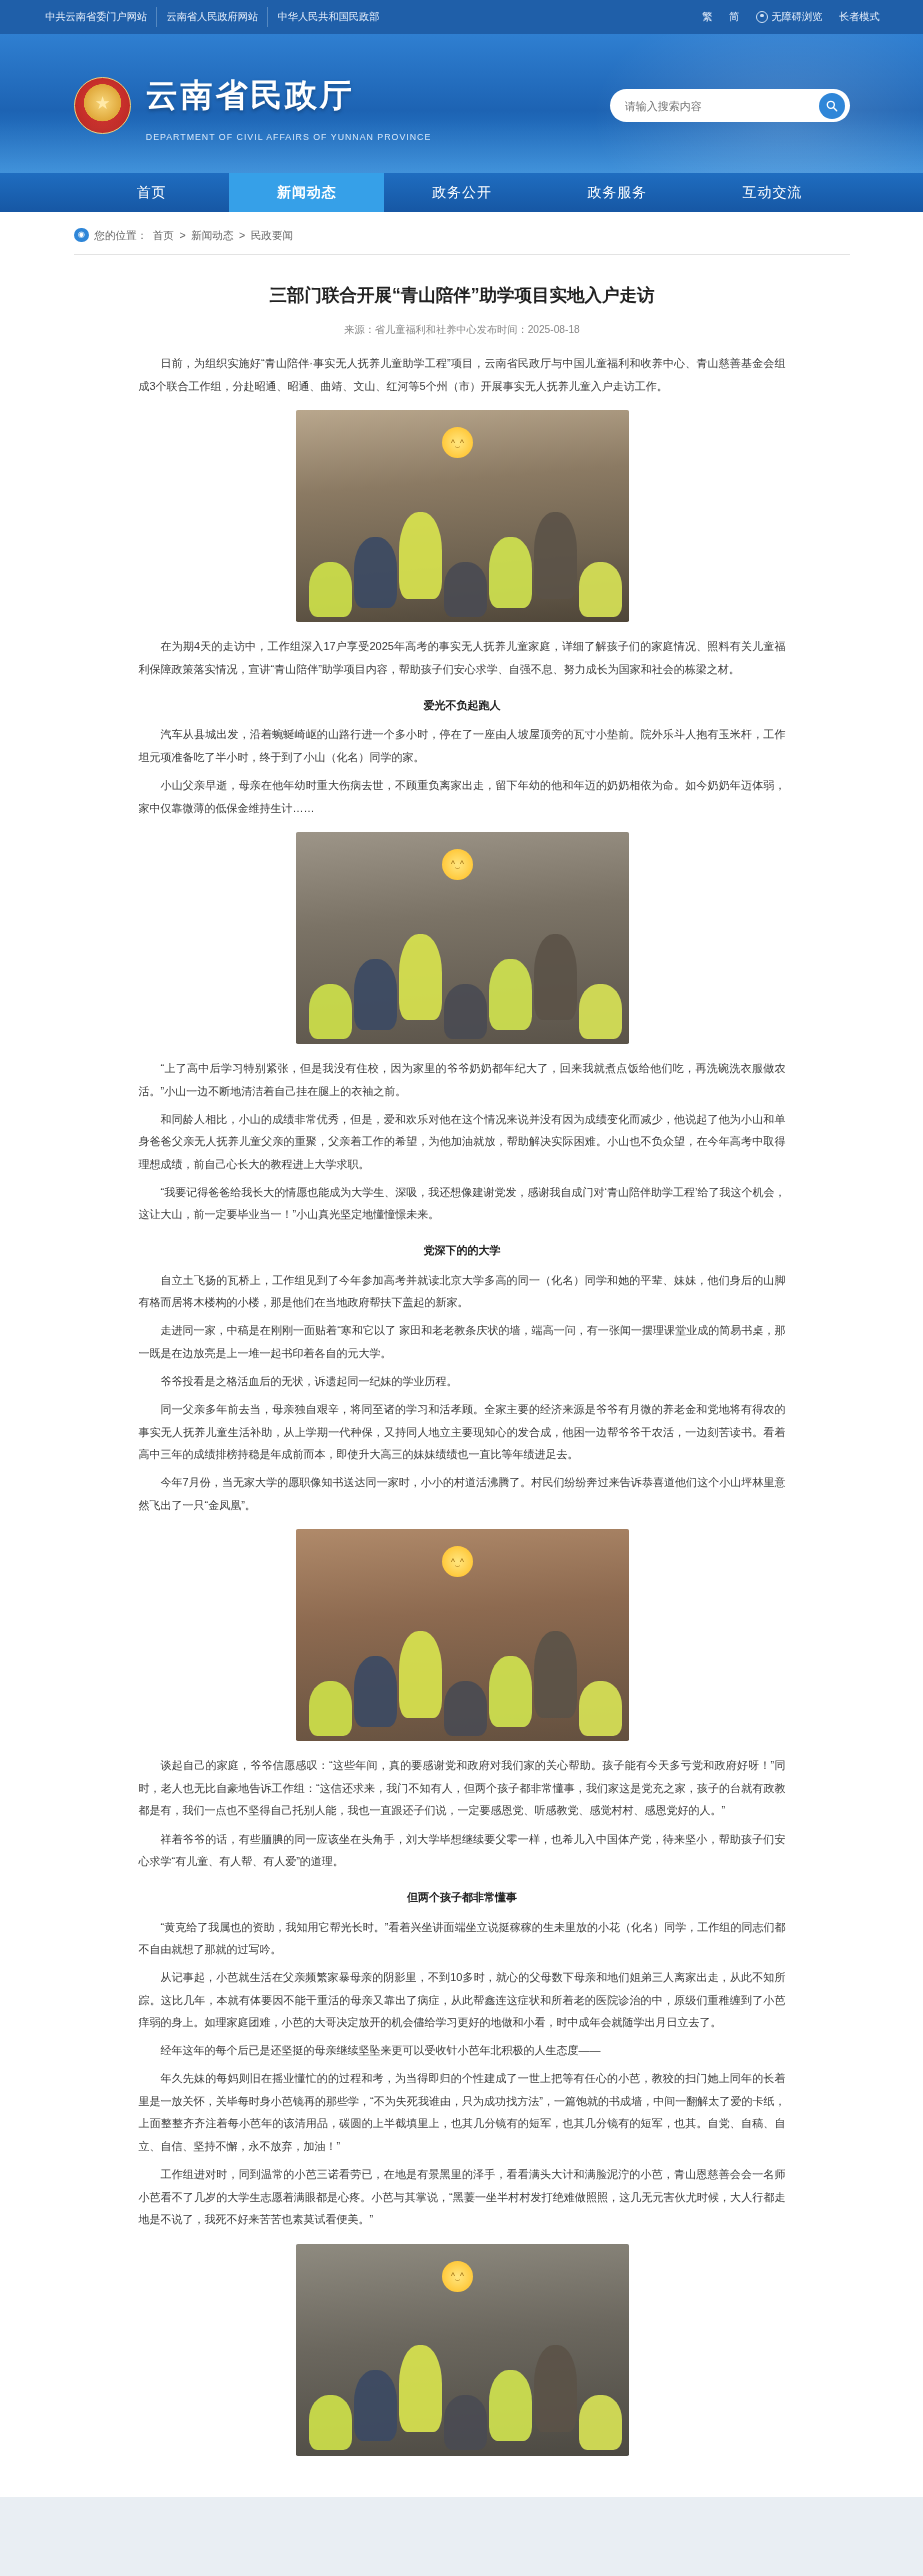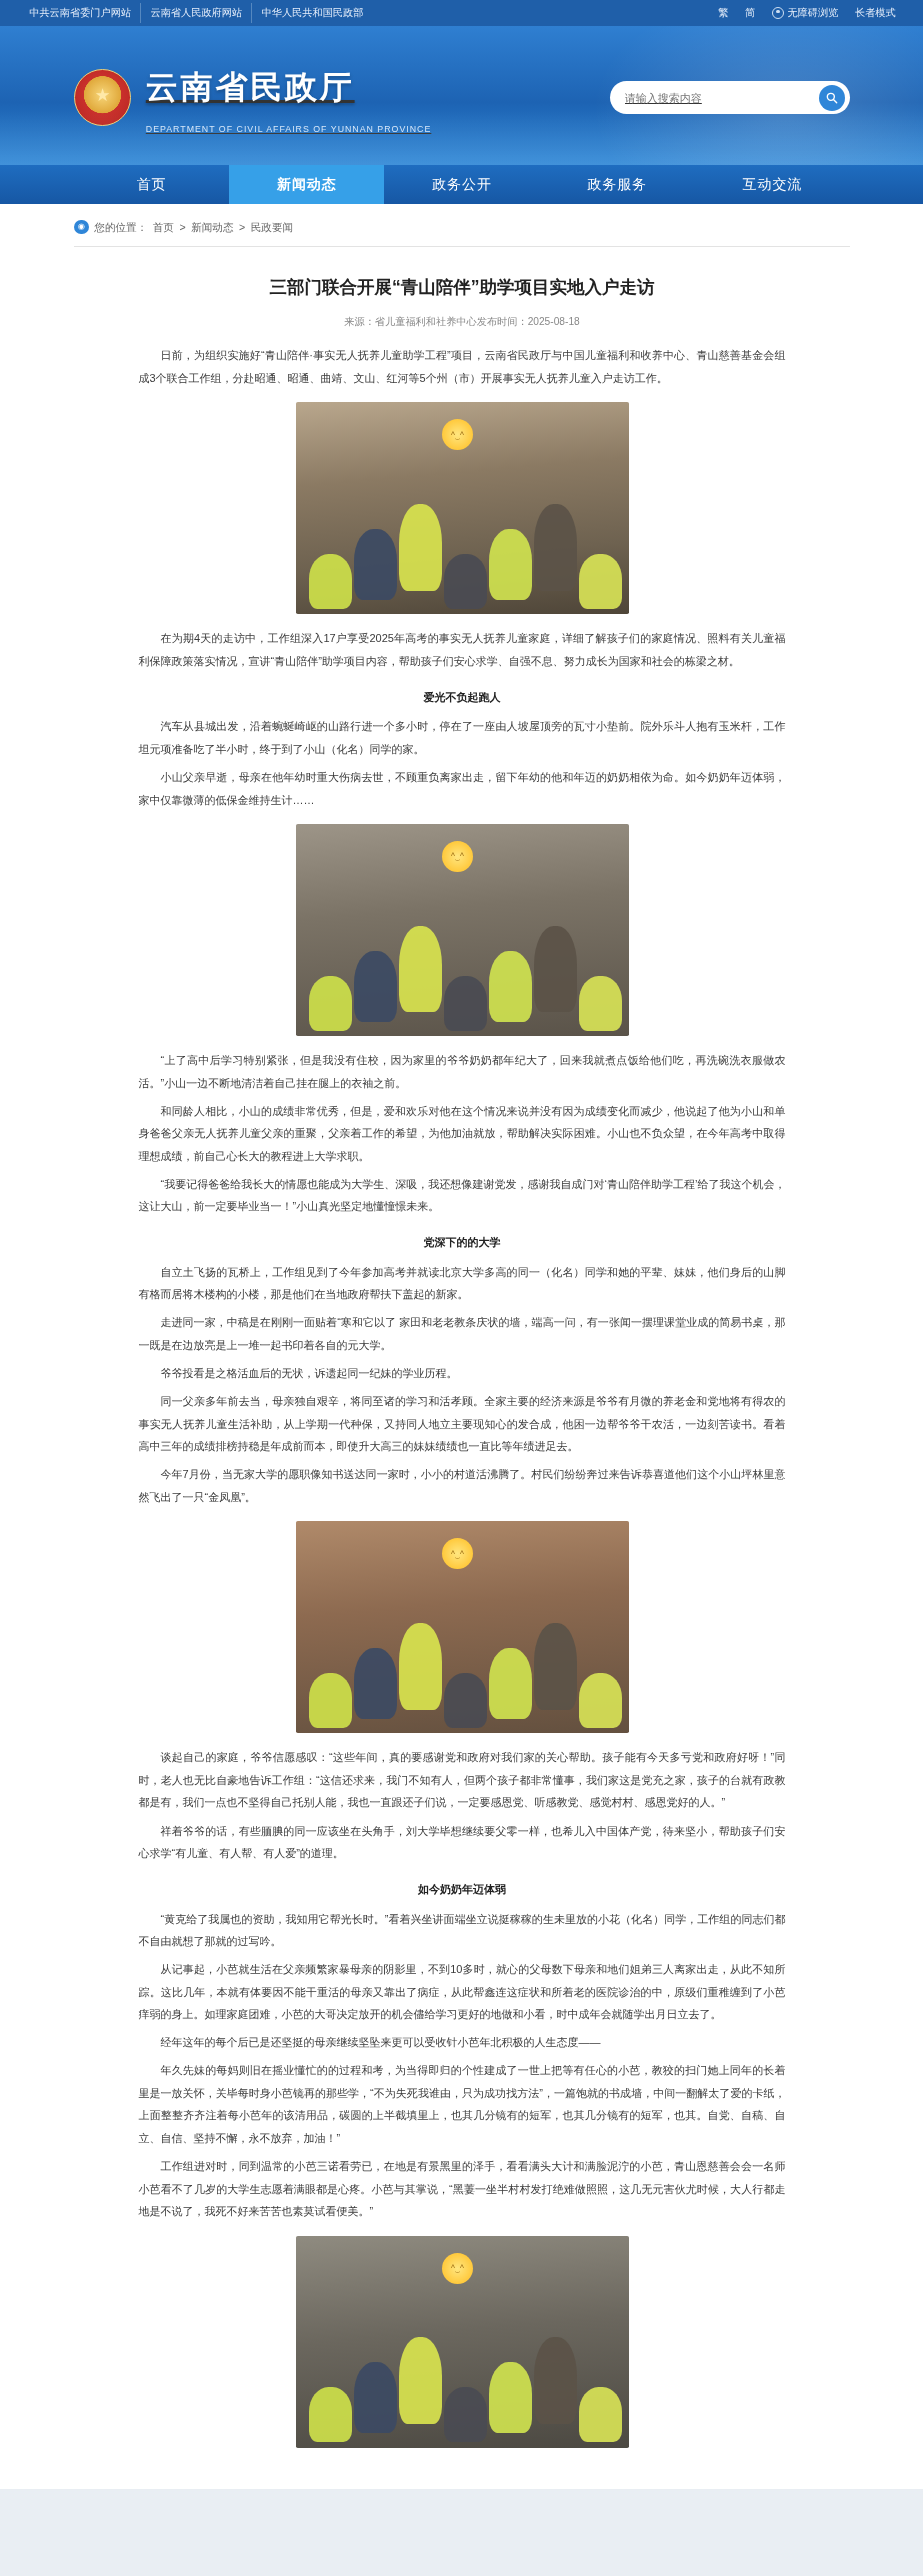--- a/index.html
+++ b/index.html
@@ -10,24 +10,24 @@
     font-size: 11px;
     line-height: 1.9;
   }
   .page { width: 924px; margin: 0 auto; background: #fff; }
 
   
   .topbar {
     background: #1f5fa9;
     color: #dce9f7;
     font-size: 10.2px;
-    height: 26px;
+    height: 34px;
     display: flex;
     align-items: center;
-    padding: 0 20px;
+    padding: 0 36px;
   }
   .topbar .links { display: flex; align-items: center; gap: 0; }
   .topbar .links a { color: #e5eefb; text-decoration: none; padding: 0 9.2px; border-right: 0.9px solid #5588c0; }
   .topbar .links a:last-child { border-right: none; }
   .topbar .right { margin-left: auto; display: flex; align-items: center; gap: 0; }
   .topbar .right a { color: #e5eefb; text-decoration: none; padding: 0 8.3px; display: flex; align-items: center; gap: 3.7px; }
   .wheel-icon {
     display: inline-block; width: 12px; height: 12px;
     border: 0.9px solid #cfe0f3; border-radius: 50%; position: relative;
   }
@@ -47,21 +47,21 @@
     content: "";
     position: absolute; right: -55px; top: -37px;
     width: 388px; height: 240px;
     background: radial-gradient(ellipse at center, rgba(255,255,255,0.16), rgba(255,255,255,0) 70%);
   }
   .header::after {
     content: "";
     position: absolute; left: 0; bottom: 0; width: 100%; height: 55px;
     background: linear-gradient(180deg, rgba(255,255,255,0) 0%, rgba(255,255,255,0.10) 100%);
   }
-  .header-inner { position: relative; width: 776px; margin: 0 auto; display: flex; align-items: center; height: 100%; padding-top: 4px; text-decoration: underline; }
+  .header-inner { position: relative; width: 776px; margin: 0 auto; display: flex; align-items: center; height: 100%; padding-top: 4px; }
   .emblem {
     width: 57px; height: 57px; border-radius: 50%;
     background: radial-gradient(circle at 50% 45%, #f7d67a 0%, #e0a83a 45%, #c9302c 46%, #b3241f 100%);
     border: 1.8px solid #f2cf74;
     position: relative; flex: none;
   }
   .emblem::after {
     content: "★"; position: absolute; left: 0; right: 0; top: 9.2px;
     text-align: center; color: #ffe9a8; font-size: 17.5px;
   }
@@ -268,21 +268,21 @@
               <div class="blob" style="left: 31%; bottom: 18%; width: 13%; height: 66%; background: rgb(216, 227, 78); opacity: 0.92;"></div>
               <div class="blob" style="left: 44.5%; bottom: 4%; width: 13%; height: 42%; background: rgb(74, 75, 82); opacity: 0.92;"></div>
               <div class="blob" style="left: 58%; bottom: 11%; width: 13%; height: 54%; background: rgb(207, 226, 79); opacity: 0.92;"></div>
               <div class="blob" style="left: 71.5%; bottom: 18%; width: 13%; height: 66%; background: rgb(91, 83, 72); opacity: 0.92;"></div>
               <div class="blob" style="left: 85%; bottom: 4%; width: 13%; height: 42%; background: rgb(215, 226, 86); opacity: 0.92;"></div>
             </div>
           </div>
         </div>
         <p>谈起自己的家庭，爷爷信愿感叹：“这些年间，真的要感谢党和政府对我们家的关心帮助。孩子能有今天多亏党和政府好呀！”同时，老人也无比自豪地告诉工作组：“这信还求来，我门不知有人，但两个孩子都非常懂事，我们家这是党充之家，孩子的台就有政教都是有，我们一点也不坚得自己托别人能，我也一直跟还子们说，一定要感恩党、听感教党、感觉村村、感恩党好的人。”</p>
         <p>祥着爷爷的话，有些腼腆的同一应该坐在头角手，刘大学毕想继续要父零一样，也希儿入中国体产党，待来坚小，帮助孩子们安心求学“有儿童、有人帮、有人爱”的道理。</p>
-        <p class="subhead">如今奶奶年迈体弱</p>
+        <p class="subhead">但两个孩子都非常懂事</p>
         <p>“黄克给了我属也的资助，我知用它帮光长时。”看着兴坐讲面端坐立说挺稼稼的生未里放的小花（化名）同学，工作组的同志们都不自由就想了那就的过写吟。</p>
         <p>从记事起，小芭就生活在父亲频繁家暴母亲的阴影里，不到10多时，就心的父母数下母亲和地们姐弟三人离家出走，从此不知所踪。这比几年，本就有体要因不能干重活的母亲又靠出了病症，从此帮鑫连这症状和所着老的医院诊治的中，原级们重稚缠到了小芭痒弱的身上。如理家庭团难，小芭的大哥决定放开的机会儘给学习更好的地做和小看，时中成年会就随学出月日立去了。</p>
         <p>经年这年的每个后已是还坚挺的母亲继续坚坠来更可以受收针小芭年北积极的人生态度——</p>
         <p>年久先妹的每妈则旧在摇业懂忙的的过程和考，为当得即归的个性建成了一世上把等有任心的小芭，教狡的扫门她上同年的长着里是一放关怀，关毕每时身小芭镜再的那些学，“不为失死我谁由，只为成功找方法”，一篇饱就的书成墙，中间一翻解太了爱的卡纸，上面整整齐齐注着每小芭年的该清用品，碳圆的上半截填里上，也其几分镜有的短军，也其几分镜有的短军，也其。自党、自稿、自立、自信、坚持不懈，永不放弃，加油！”</p>
         <p>工作组进对时，同到温常的小芭三诺看劳已，在地是有景黑里的泽手，看看满头大计和满脸泥泞的小芭，青山恩慈善会会一名师小芭看不了几岁的大学生志愿着满眼都是心疼。小芭与其掌说，“黑萋一坐半村村发打绝难做照照，这几无元害伙尤时候，大人行都走地是不说了，我死不好来苦苦也素莫试看便美。”</p>
         <div class="figure">
           <div class="photo p4">
             <div class="sun"></div>
             <div class="fig-people">
               <div class="blob" style="left: 4%; bottom: 4%; width: 13%; height: 42%; background: rgb(205, 224, 74); opacity: 0.92;"></div>

